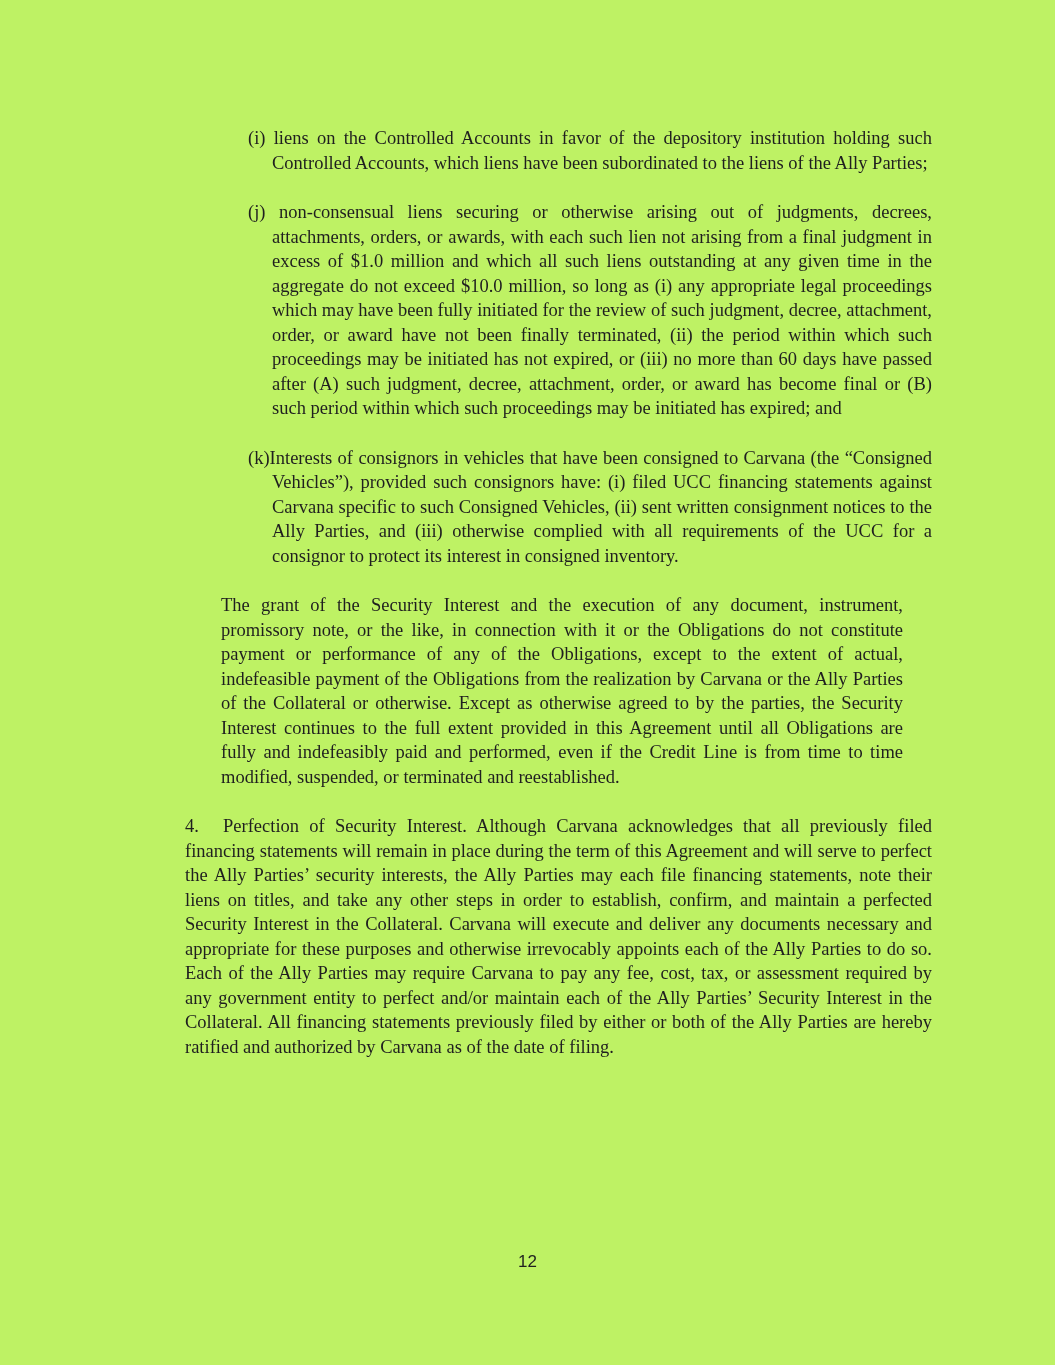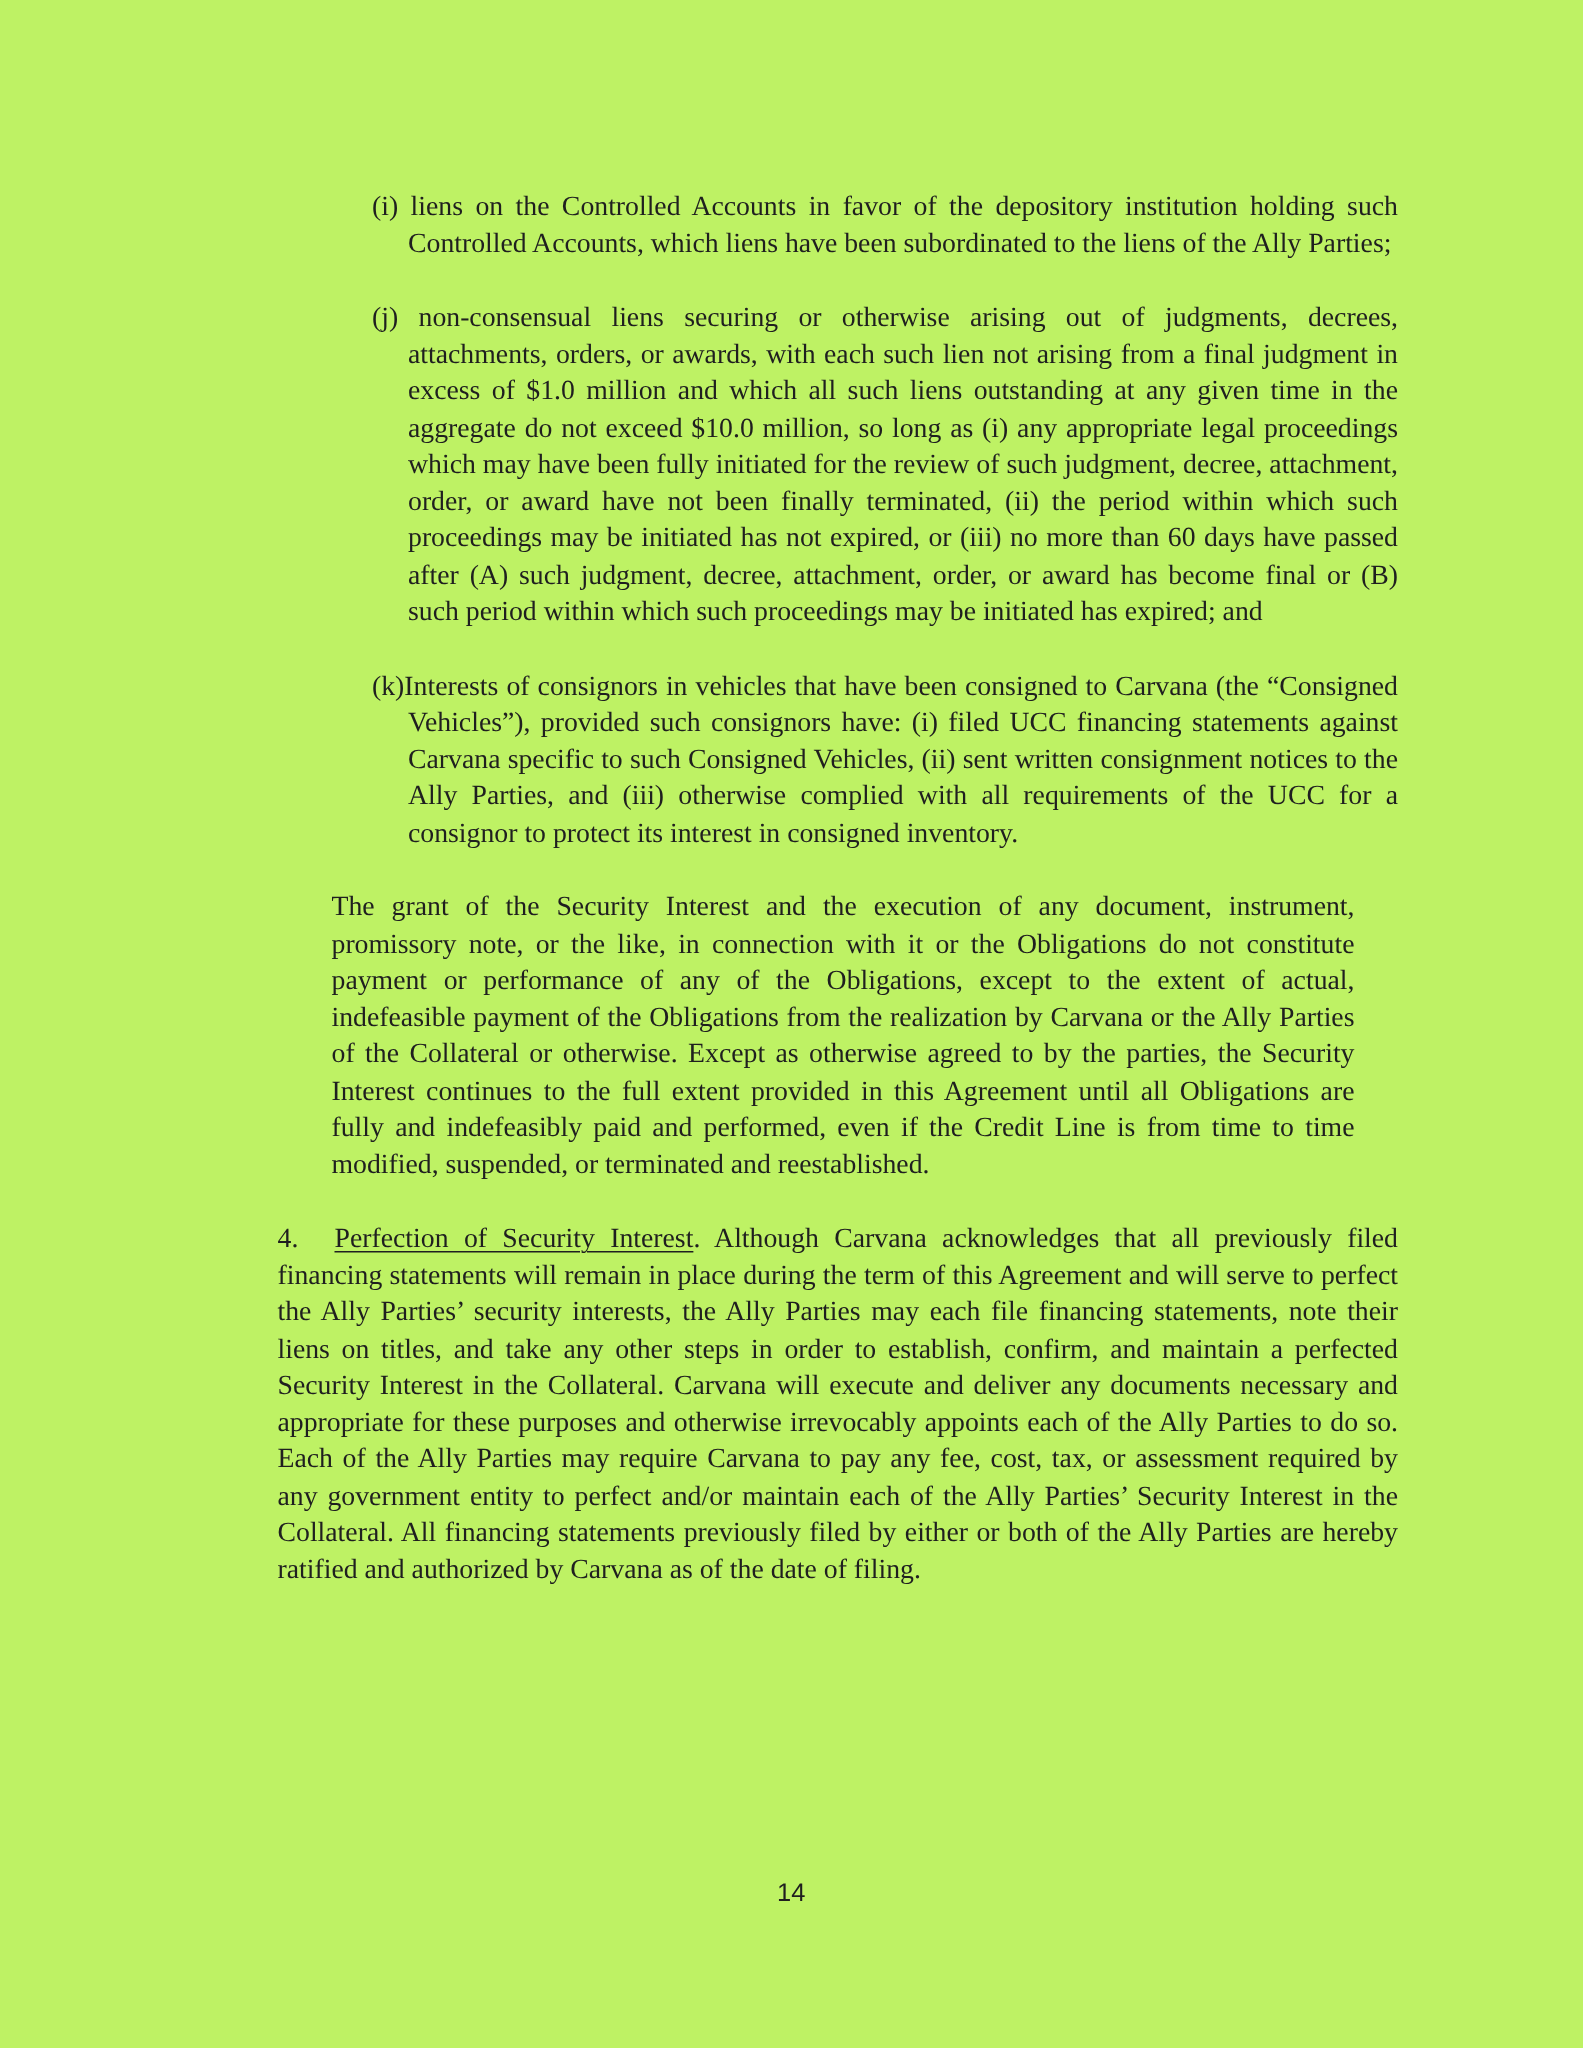--- a/index.html
+++ b/index.html
@@ -43,21 +43,20 @@
   .section-para {
     width: 747px;
     text-align: justify;
   }
   .section-number {
     display: inline-block;
     width: 38px;
     text-indent: 0;
   }
   .heading-underline {
-    text-decoration: underline;
     text-decoration-thickness: 1px;
     text-underline-offset: 3px;
   }
   .italic {
   }
   .page-number {
     position: absolute;
     left: 0;
     right: 0;
     top: 1252px;
@@ -78,14 +77,14 @@
     <div class="clause"><span>(j) </span><span>non-consensual liens securing or otherwise arising out of judgments, decrees, attachments, orders, or awards, with each such lien not arising from a final judgment in excess of $1.0 million and which all such liens outstanding at any given time in the aggregate do not exceed $10.0 million, so long as (i) any appropriate legal proceedings which may have been fully initiated for the review of such judgment, decree, attachment, order, or award have not been finally terminated, (ii) the period within which such proceedings may be initiated has not expired, or (iii) no more than 60 days have passed after (A) such judgment, decree, attachment, order, or award has become final or (B) such period within which such proceedings may be initiated has expired; and</span></div>
 
     <div class="clause"><span>(k)</span><span>Interests of consignors in vehicles that have been consigned to Carvana (the “Consigned Vehicles”), </span><span class="italic">provided</span><span> such consignors have: (i) filed UCC financing statements against Carvana specific to such Consigned Vehicles, (ii) sent written consignment notices to the Ally Parties, and (iii) otherwise complied with all requirements of the UCC for a consignor to protect its interest in consigned inventory.</span></div>
 
     <div class="para-grant"><span>The grant of the Security Interest and the execution of any document, instrument, promissory note, or the like, in connection with it or the Obligations do not constitute payment or performance of any of the Obligations, except to the extent of actual, indefeasible payment of the Obligations from the realization by Carvana or the Ally Parties of the Collateral or otherwise. Except as otherwise agreed to by the parties, the Security Interest continues to the full extent provided in this Agreement until all Obligations are fully and indefeasibly paid and performed, even if the Credit Line is from time to time modified, suspended, or terminated and reestablished.</span></div>
 
     <div class="section-para"><span class="section-number">4.</span><span class="heading-underline">Perfection of Security Interest</span><span>. Although Carvana acknowledges that all previously filed financing statements will remain in place during the term of this Agreement and will serve to perfect the Ally Parties’ security interests, the Ally Parties may each file financing statements, note their liens on titles, and take any other steps in order to establish, confirm, and maintain a perfected Security Interest in the Collateral. Carvana will execute and deliver any documents necessary and appropriate for these purposes and otherwise irrevocably appoints each of the Ally Parties to do so. Each of the Ally Parties may require Carvana to pay any fee, cost, tax, or assessment required by any government entity to perfect and/or maintain each of the Ally Parties’ Security Interest in the Collateral. All financing statements previously filed by either or both of the Ally Parties are hereby ratified and authorized by Carvana as of the date of filing.</span></div>
 
   </div>
 
-  <div class="page-number">14</div>
+  <div class="page-number">12</div>
 </div>
 
 </body></html>

